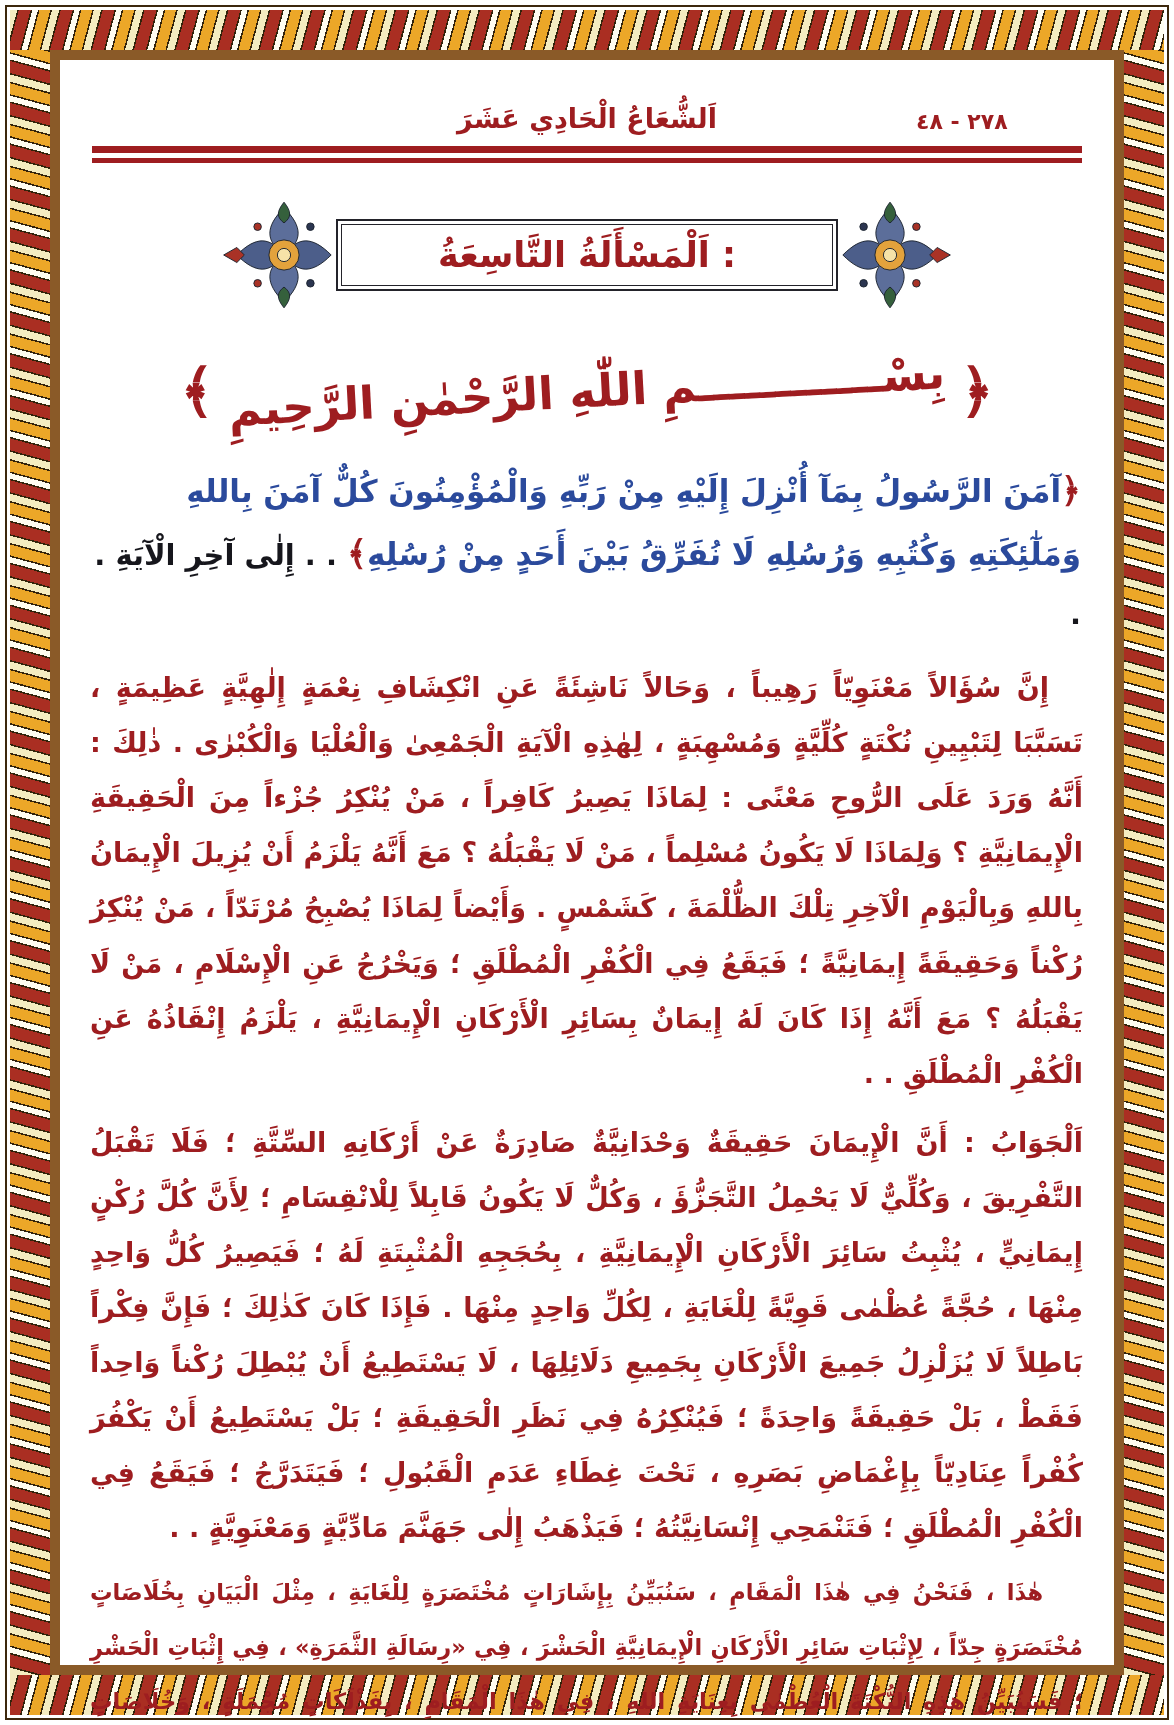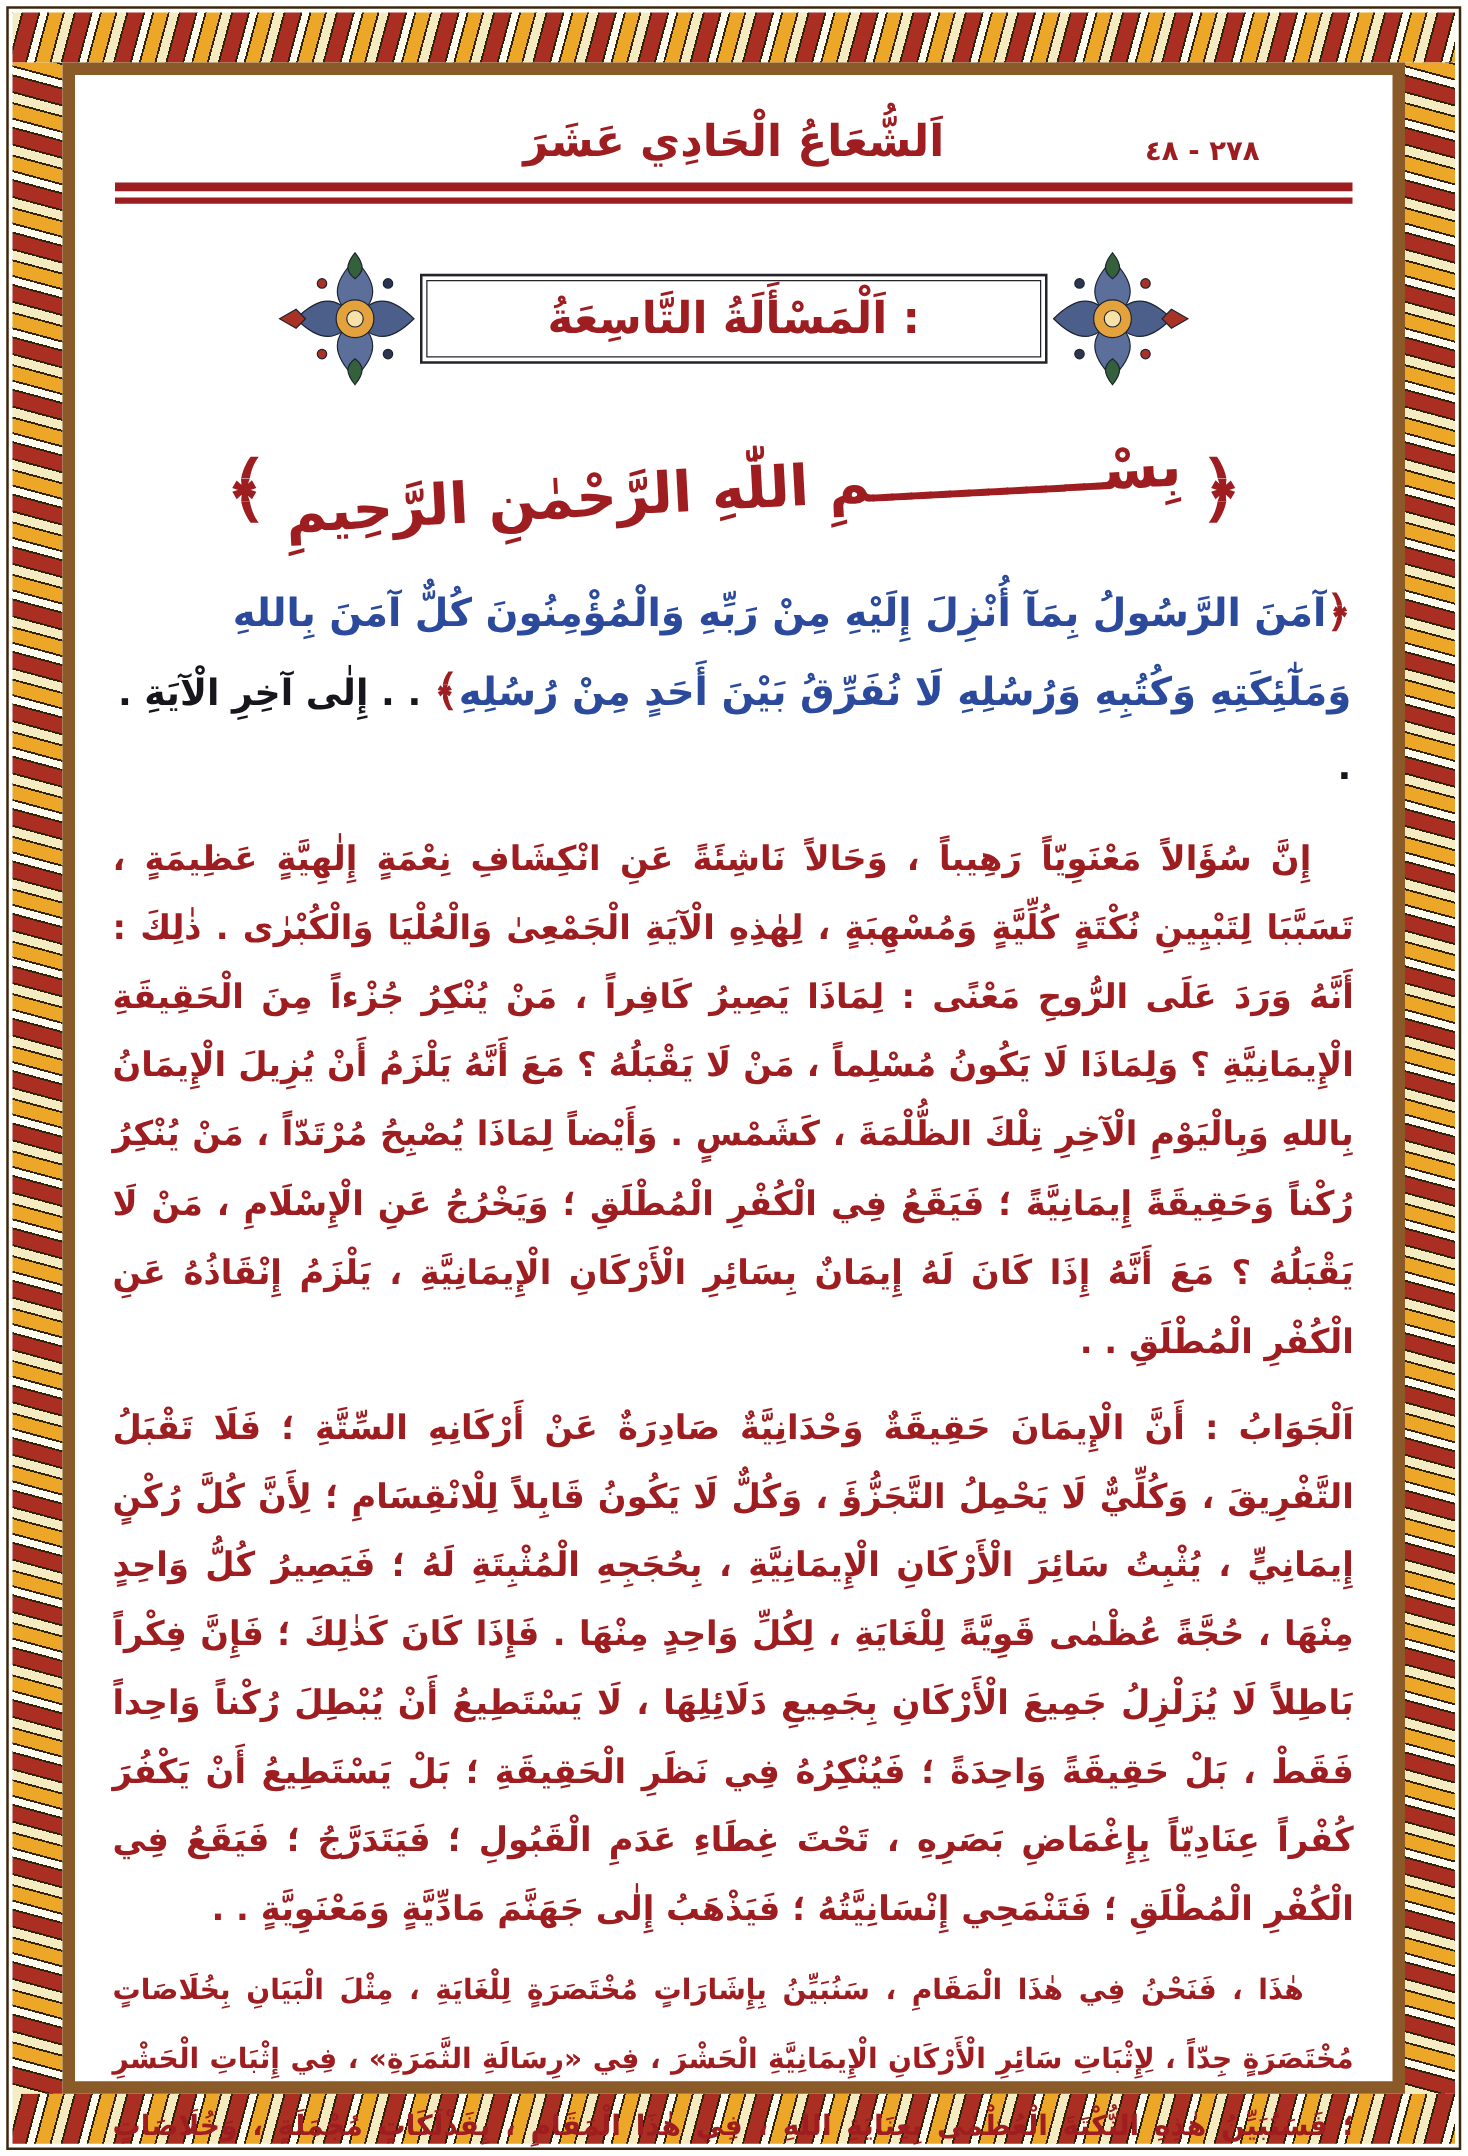--- a/index.html
+++ b/index.html
@@ -30,21 +30,21 @@
   .strip.top{top:10px;} .strip.bottom{bottom:10px;}
   .strip.left{left:10px;} .strip.right{right:10px;}
   .brown-frame{position:absolute;inset:50px;border:10px solid var(--border-brown);pointer-events:none;}
 
   
   .content{position:absolute;inset:62px;padding:0 26px;direction:rtl;}
 
   .header{display:flex;align-items:flex-end;justify-content:space-between;margin-top:6px;height:66px;}
   .header .side{width:170px;flex:0 0 auto;}
   .page-num{font-size:22px;font-weight:bold;color:var(--ink);text-align:left;letter-spacing:1px;}
-  .title{flex:1;text-align:center;font-size:35px;font-weight:bold;color:var(--ink);}
+  .title{flex:1;text-align:center;font-size:27px;font-weight:bold;color:var(--ink);}
 
   .rule{margin:12px 4px 0 4px;height:5px;border-top:7px solid var(--ink);border-bottom:5px solid var(--ink);}
 
   .heading-row{margin-top:34px;display:flex;direction:ltr;align-items:center;justify-content:center;height:116px;}
   .heading-box{min-width:430px;padding:14px 34px;background:#fff;
     border:2px solid #23232a;box-shadow:inset 0 0 0 3px #fff, inset 0 0 0 4px #23232a;
     text-align:center;}
   .heading-box .heading-text{font-size:35px;font-weight:bold;color:var(--ink);}
   .ornament{flex:0 0 auto;margin:0 -14px;}
 

